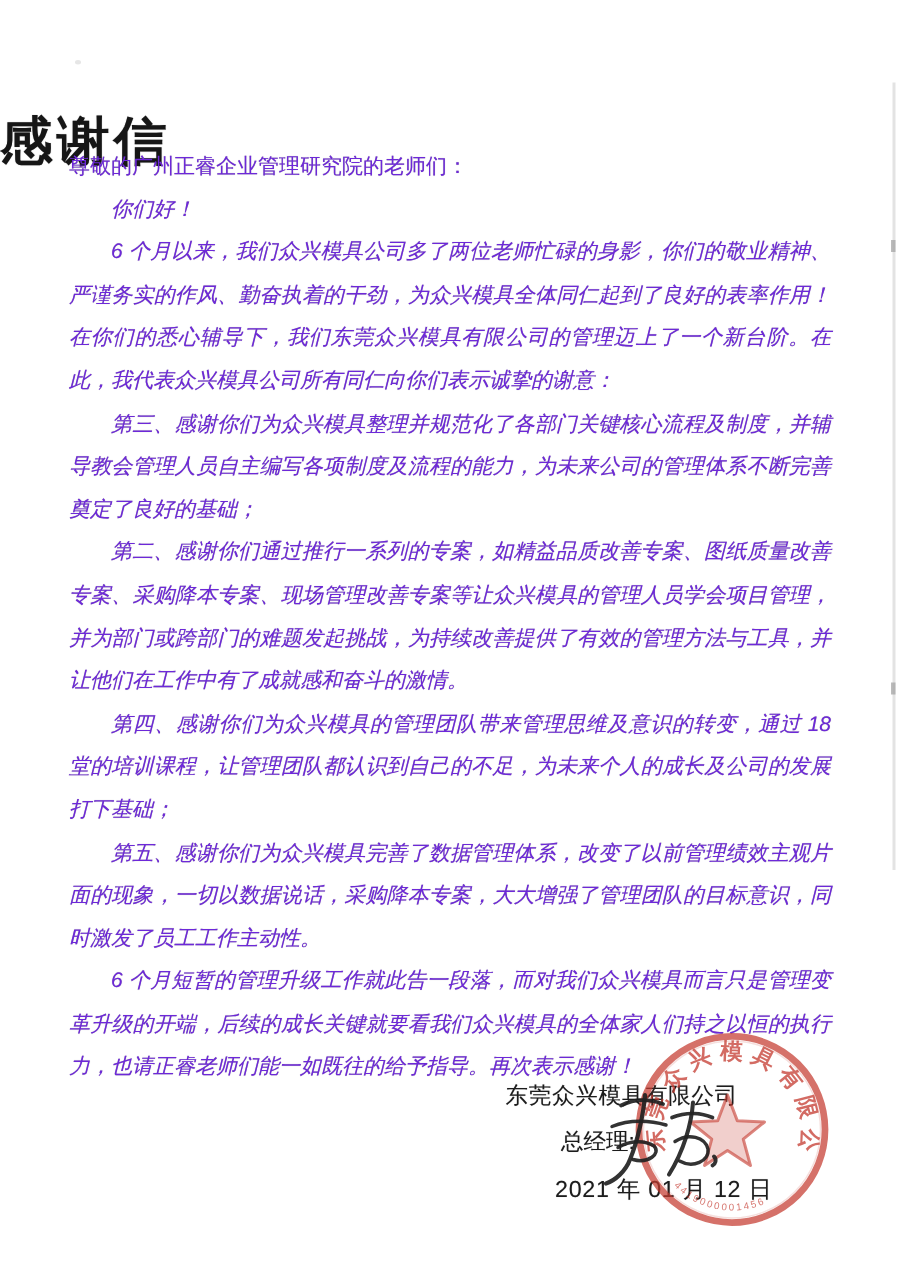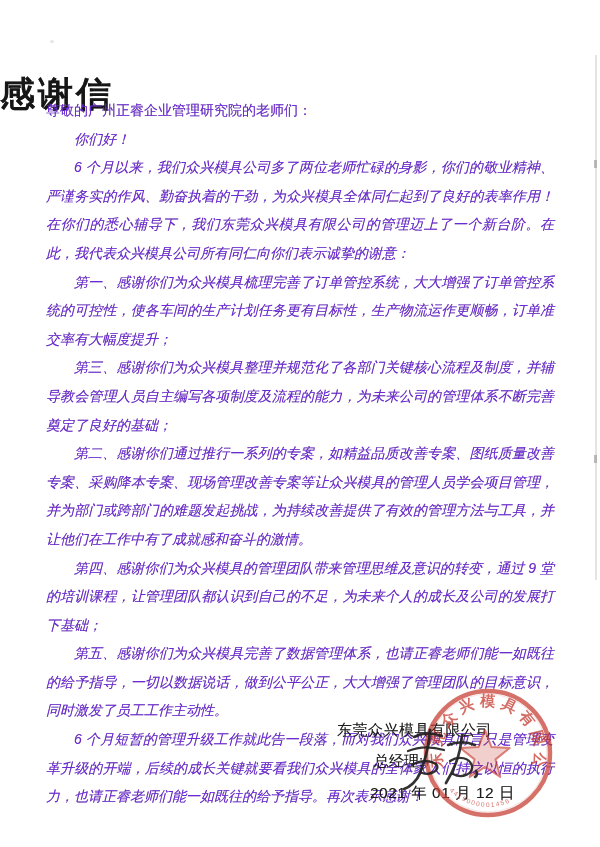--- a/index.html
+++ b/index.html
@@ -117,25 +117,24 @@
 <div class="page">
 
   <div class="corner-speck"></div>
 
   <h1 class="title">感谢信</h1>
 
   <div class="letter-body">
     <p class="salutation">尊敬的广州正睿企业管理研究院的老师们：</p>
     <p class="greeting">你们好！</p>
     <p class="para">6 个月以来，我们众兴模具公司多了两位老师忙碌的身影，你们的敬业精神、严谨务实的作风、勤奋执着的干劲，为众兴模具全体同仁起到了良好的表率作用！在你们的悉心辅导下，我们东莞众兴模具有限公司的管理迈上了一个新台阶。在此，我代表众兴模具公司所有同仁向你们表示诚挚的谢意：</p>
-    <p class="para">第一、感谢你们为众兴模具梳理完善了订单管控系统，大大增强了订单管控系统的可控性，使各车间的生产计划任务更有目标性，生产物流运作更顺畅，订单准交率有大幅度提升；</p>
     <p class="para">第三、感谢你们为众兴模具整理并规范化了各部门关键核心流程及制度，并辅导教会管理人员自主编写各项制度及流程的能力，为未来公司的管理体系不断完善奠定了良好的基础；</p>
     <p class="para">第二、感谢你们通过推行一系列的专案，如精益品质改善专案、图纸质量改善专案、采购降本专案、现场管理改善专案等让众兴模具的管理人员学会项目管理，并为部门或跨部门的难题发起挑战，为持续改善提供了有效的管理方法与工具，并让他们在工作中有了成就感和奋斗的激情。</p>
-    <p class="para">第四、感谢你们为众兴模具的管理团队带来管理思维及意识的转变，通过 9 堂的培训课程，让管理团队都认识到自己的不足，为未来个人的成长及公司的发展打下基础；</p>
-    <p class="para">第五、感谢你们为众兴模具完善了数据管理体系，也请正睿老师们能一如既往的给予指导，一切以数据说话，做到公平公正，大大增强了管理团队的目标意识，同时激发了员工工作主动性。</p>
+    <p class="para">第四、感谢你们为众兴模具的管理团队带来管理思维及意识的转变，通过 18 堂的培训课程，让管理团队都认识到自己的不足，为未来个人的成长及公司的发展打下基础；</p>
+    <p class="para">第五、感谢你们为众兴模具完善了数据管理体系，改变了以前管理绩效主观片面的现象，一切以数据说话，采购降本专案，大大增强了管理团队的目标意识，同时激发了员工工作主动性。</p>
     <p class="para">6 个月短暂的管理升级工作就此告一段落，而对我们众兴模具而言只是管理变革升级的开端，后续的成长关键就要看我们众兴模具的全体家人们持之以恒的执行力，也请正睿老师们能一如既往的给予指导。再次表示感谢！</p>
   </div>
 
   <div class="signoff-company">东莞众兴模具有限公司</div>
   <div class="signoff-role">总经理:</div>
   <div class="signoff-date">2021 年 01 月 12 日</div>
 
   <svg class="seal" viewBox="0 0 138 138">
     <circle cx="69" cy="69" r="62" fill="none" stroke="#c43a2f" stroke-width="4.5" stroke-opacity="0.82"></circle>
     <circle cx="69" cy="69" r="59" fill="none" stroke="#c43a2f" stroke-width="1" stroke-opacity="0.18"></circle>

